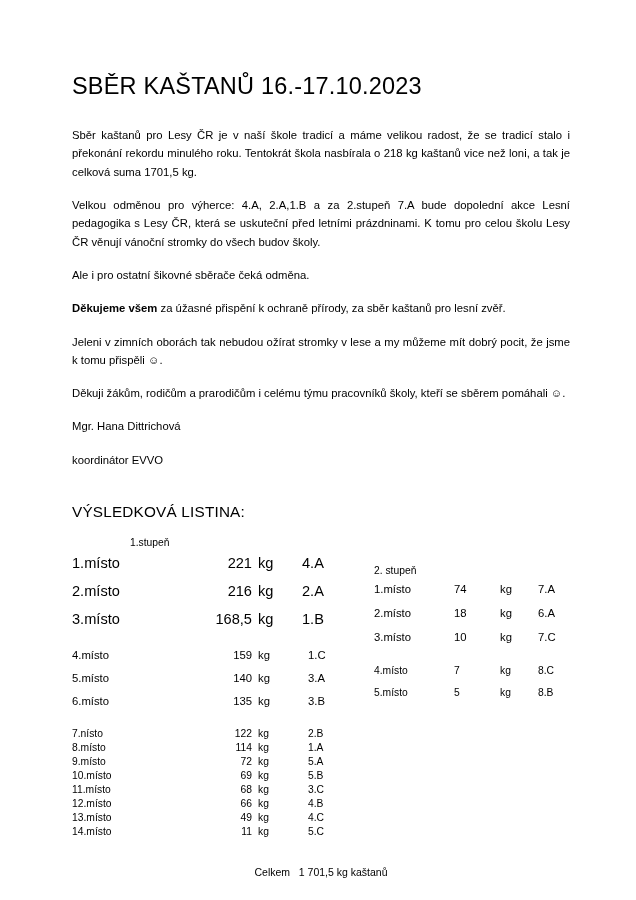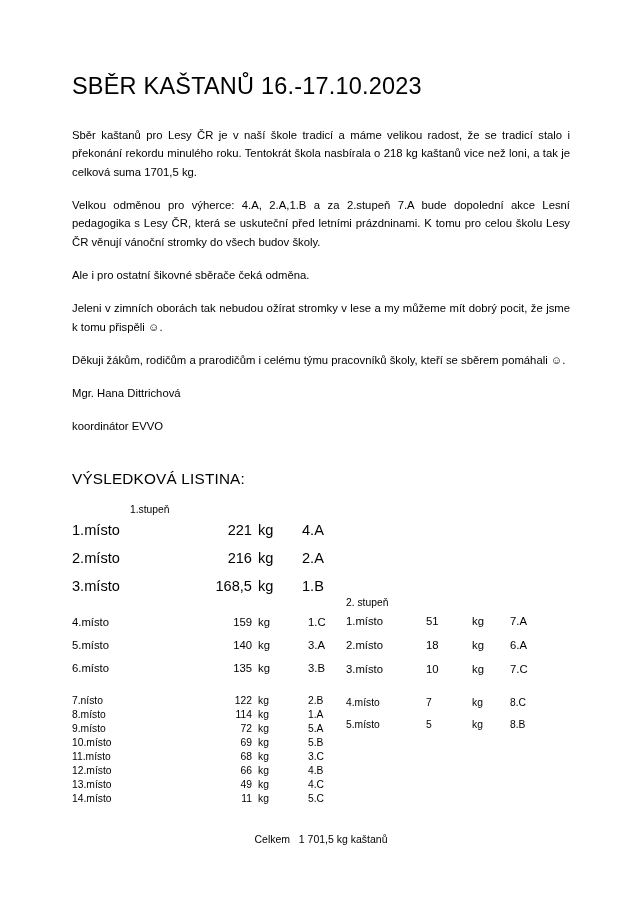--- a/index.html
+++ b/index.html
@@ -51,21 +51,22 @@
   .results {
     position: relative;
     margin-top: 4px;
   }
   .col-head {
     font-size: 10.3px;
     margin-bottom: 7px;
   }
   .columns {
     display: flex;
-    align-items: center;
+    align-items: flex-start;
+    gap: 28px;
   }
   .col-left { width: 268px; flex: 0 0 268px; }
   .col-right { width: 220px; flex: 0 0 220px; padding-left: 6px; margin-top: 28px;}
   .head-left { padding-left: 58px; }
   .head-right { padding-left: 0px; }
 
   table.res {
     border-collapse: collapse;
     width: 100%;
   }
@@ -107,20 +108,21 @@
 <body>
 
 <div class="page">
 
   <h1 class="doc-title">SBĚR KAŠTANŮ 16.-17.10.2023</h1>
 
   <p class="para">Sběr kaštanů pro Lesy ČR je v naší škole tradicí a máme velikou radost, že se tradicí stalo i překonání rekordu minulého roku. Tentokrát škola nasbírala o 218 kg kaštanů vice než loni, a tak je celková suma 1701,5 kg.</p>
   <p class="para">Velkou odměnou pro výherce: 4.A, 2.A,1.B a za 2.stupeň 7.A bude dopolední akce Lesní pedagogika s Lesy ČR, která se uskuteční před letními prázdninami. K tomu pro celou školu Lesy ČR věnují vánoční stromky do všech budov školy.</p>
   <p class="para">Ale i pro ostatní šikovné sběrače čeká odměna.</p>
 
+  <p class="para"><span class="bold">Děkujeme všem</span><span> za úžasné přispění k ochraně přírody, za sběr kaštanů pro lesní zvěř.</span></p>
 
   <p class="para">Jeleni v zimních oborách tak nebudou ožírat stromky v lese a my můžeme mít dobrý pocit, že jsme k tomu přispěli ☺.</p>
 
   <p class="para">Děkuji žákům, rodičům a prarodičům i celému týmu pracovníků školy, kteří se sběrem pomáhali ☺.</p>
 
   <div class="sig">Mgr.  Hana Dittrichová</div>
   <div class="sig">koordinátor EVVO</div>
 
   <h2 class="section-title">VÝSLEDKOVÁ LISTINA:</h2>
 
@@ -224,21 +226,21 @@
           </tbody>
         </table>
       </div>
 
       <div class="col-right">
         <div class="col-head head-right">2. stupeň</div>
         <table class="res">
           <tbody>
             <tr class="big">
               <td class="place">1.místo</td>
-              <td class="val">51</td>
+              <td class="val">74</td>
               <td class="unit">kg</td>
               <td class="cls">7.A</td>
             </tr>
             <tr class="big">
               <td class="place">2.místo</td>
               <td class="val">18</td>
               <td class="unit">kg</td>
               <td class="cls">6.A</td>
             </tr>
             <tr class="big">

